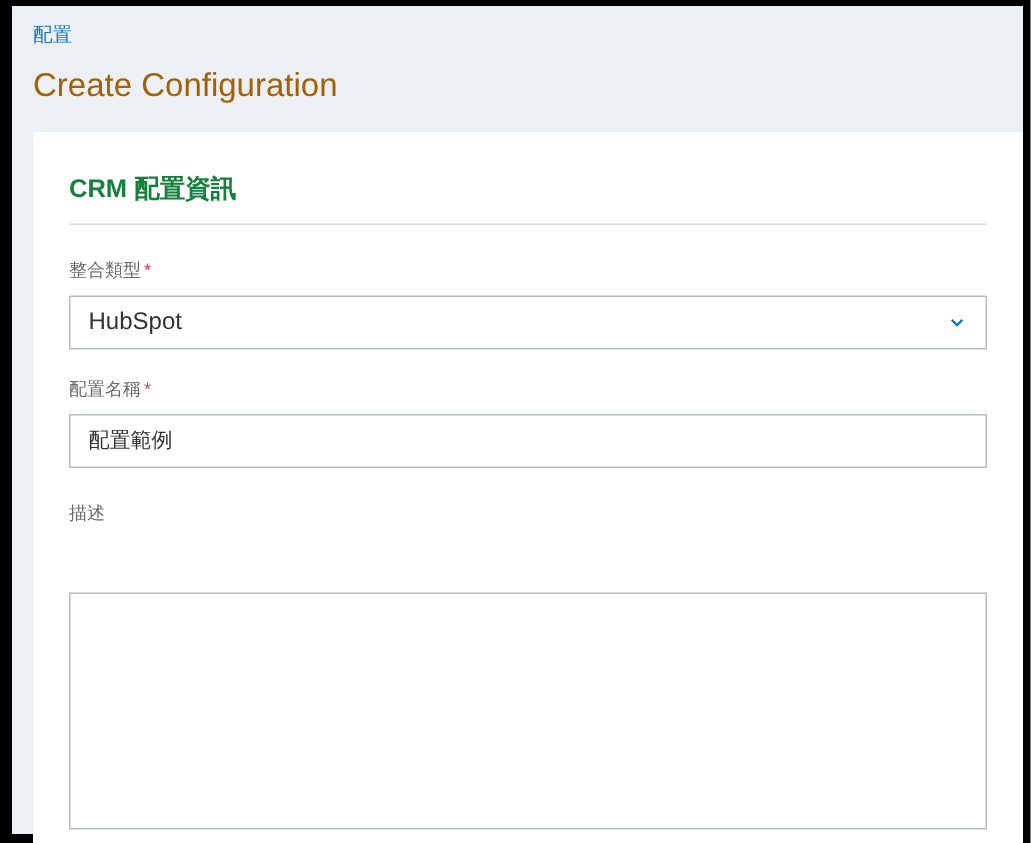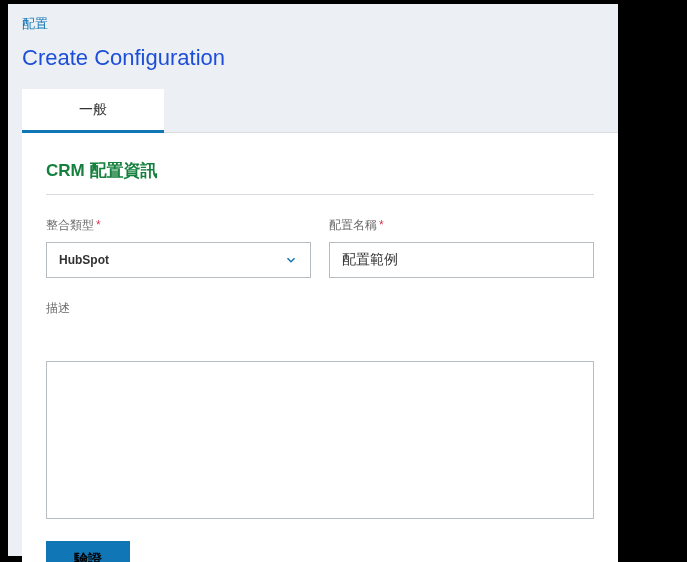--- a/index.html
+++ b/index.html
@@ -9,38 +9,38 @@
     }
     body {
       font-family: -apple-system, BlinkMacSystemFont, "Segoe UI", "Helvetica Neue", Arial, sans-serif;
       background: #000;
       width: 687px;
       height: 562px;
       overflow: hidden;
     }
     .page-container {
       background: #ecf0f4;
-      width: 610px;
+      width: 674px;
       height: 552px;
       margin: 4px 0 0 8px;
       position: relative;
     }
     .breadcrumb {
       padding: 10px 14px 6px 14px;
     }
     .breadcrumb a {
       color: #1176b5;
       text-decoration: none;
       font-size: 13px;
     }
     .page-title {
       padding: 6px 14px 18px 14px;
       font-size: 22px;
       font-weight: 400;
-      color: #1d4ed8;
+      color: #a16207;
     }
     .content-wrapper {
       margin: 0 0 0 14px;
       background: transparent;
     }
     .tabs-row {
       display: flex;
       height: 44px;
     }
     .tab {
@@ -68,20 +68,21 @@
       font-weight: 600;
       color: #15803d;
       padding-bottom: 12px;
       border-bottom: 1px solid #d9dde1;
       margin-bottom: 22px;
     }
     .form-row {
       display: flex;
       gap: 18px;
       margin-bottom: 22px;
+      flex-direction: column;
     }
     .form-field {
       flex: 1;
       display: flex;
       flex-direction: column;
     }
     .form-field.full {
       width: 100%;
       gap: 36px;
     }
@@ -98,23 +99,22 @@
       position: relative;
       border: 1px solid #b7bcc0;
       height: 36px;
       display: flex;
       align-items: center;
       padding: 0 12px;
       background: #fff;
       cursor: pointer;
     }
     .select-value {
-      font-size: 12px;
-      color: #323232;
-      font-weight: bold;
+      font-size: 16px;
+      color: #323232;
     }
     .chevron-icon {
       position: absolute;
       right: 12px;
       top: 50%;
       transform: translateY(-50%);
       width: 14px;
       height: 14px;
       color: #1176b5;
     }
@@ -158,26 +158,20 @@
 <div class="page-container">
 
   <div class="breadcrumb">
     <a href="#">配置</a>
   </div>
 
   <h1 class="page-title">Create Configuration</h1>
 
   <div class="content-wrapper">
 
-    <div class="tabs-row">
-      <div class="tab">
-        <span>一般</span>
-      </div>
-      <div class="tab-spacer"></div>
-    </div>
 
     <div class="form-panel">
 
       <div class="section-heading">CRM 配置資訊</div>
 
       <div class="form-row">
 
         <div class="form-field">
           <div class="field-label">
             <span>整合類型</span><span class="required-star">*</span>

